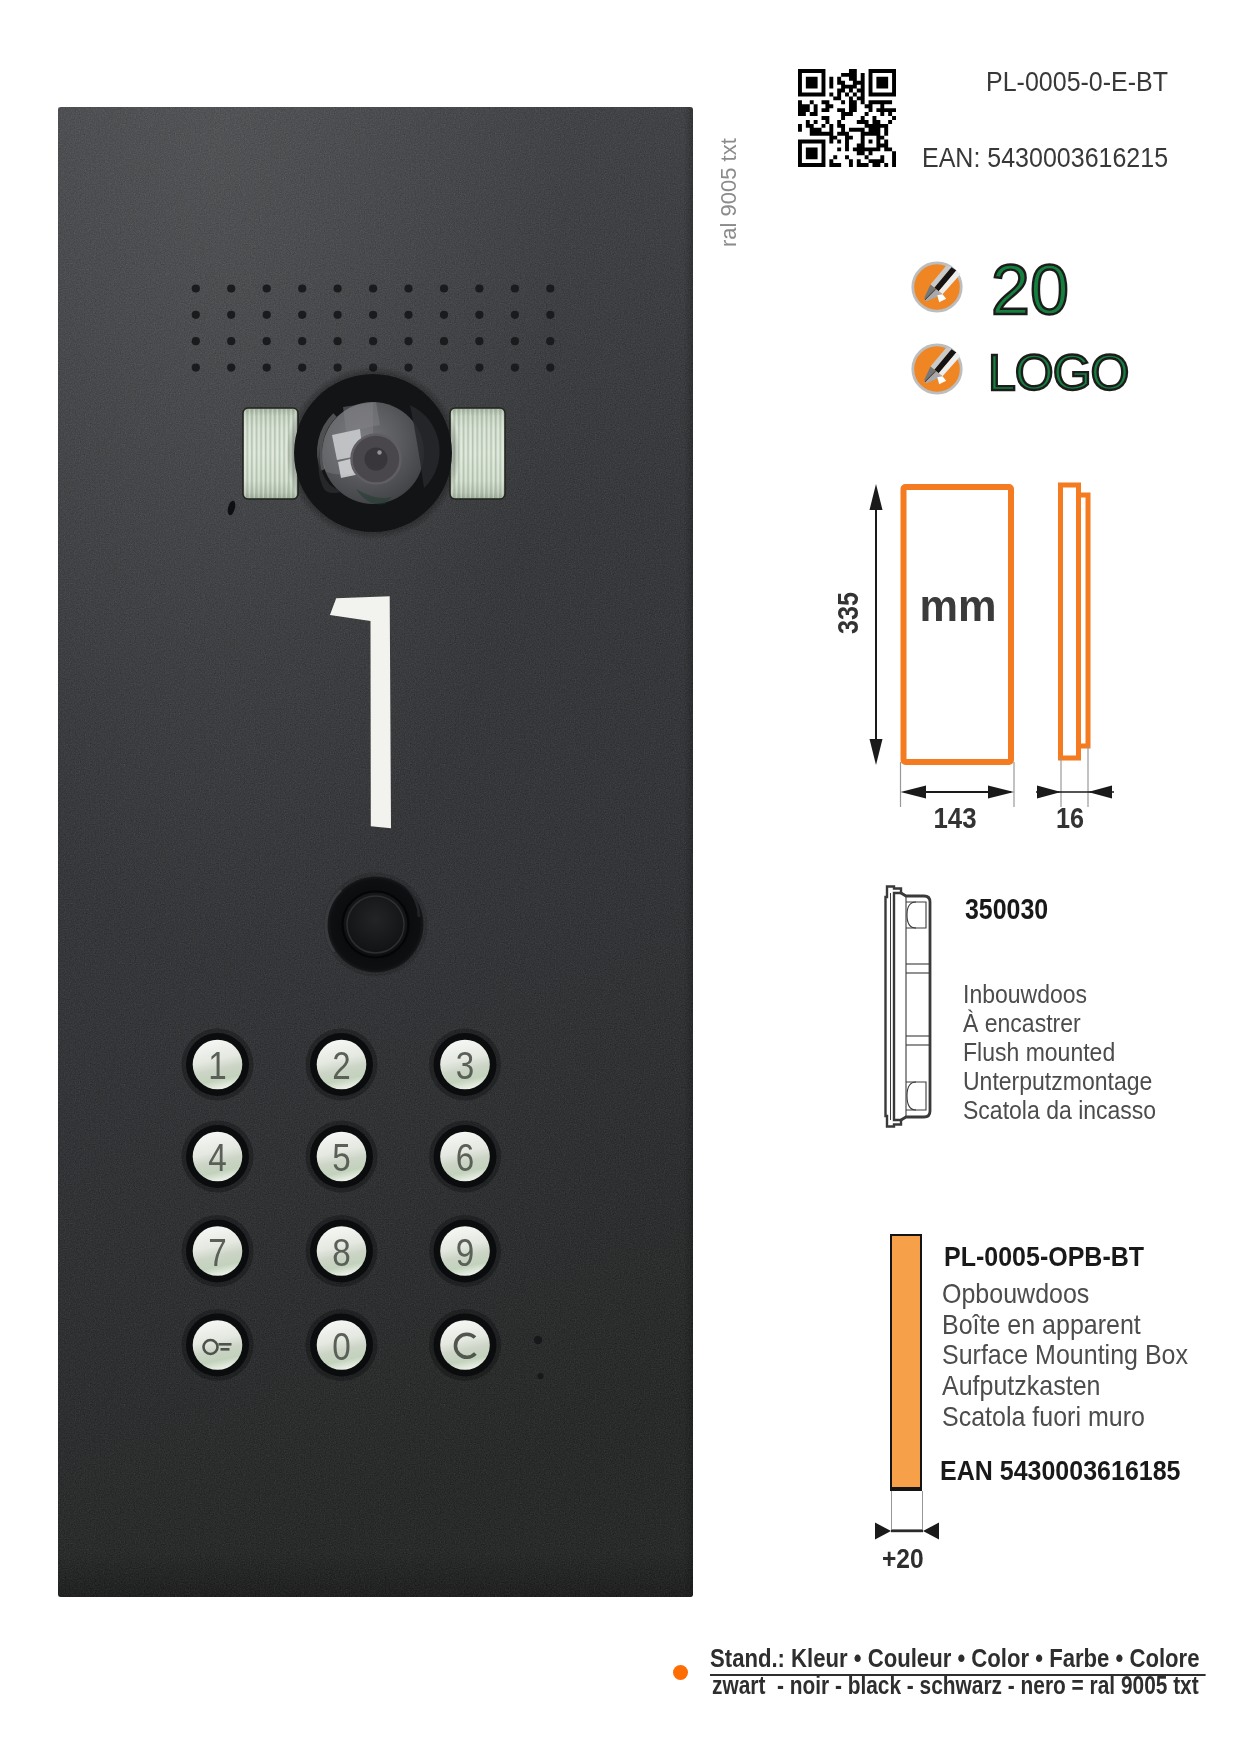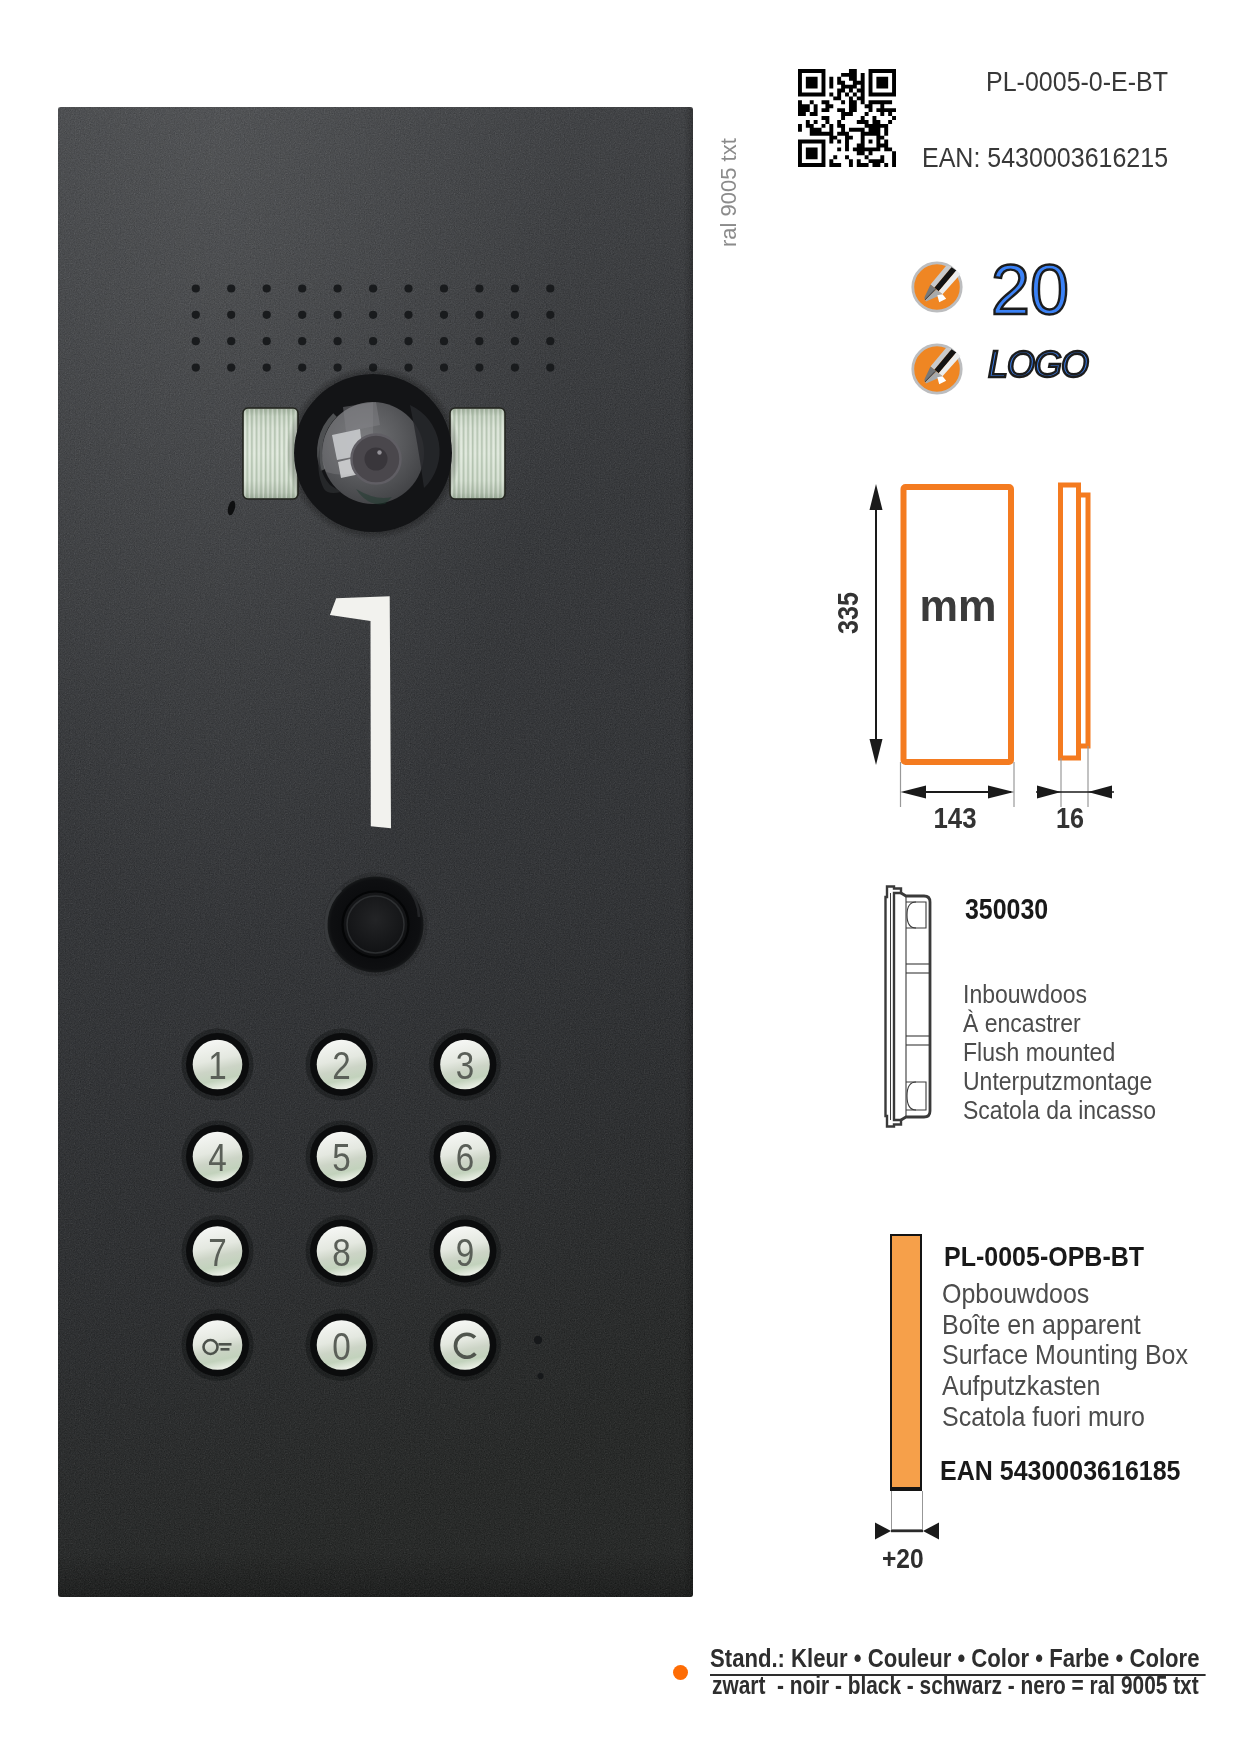--- a/index.html
+++ b/index.html
@@ -1,18 +1,18 @@
 <!DOCTYPE html>
 <html><head><meta charset="utf-8">
 <style>
 html,body{margin:0;padding:0;background:#fff;}
 body{width:1240px;height:1754px;position:relative;font-family:"Liberation Sans",sans-serif;overflow:hidden;}
 .abs{position:absolute;}
 .g{color:#4c4c4c;}
-.outl{color:#3b82f6;-webkit-text-stroke:2.4px #1c1c1c;font-weight:400;}
+.outl{color:#15803d;-webkit-text-stroke:2.4px #1c1c1c;font-weight:400;}
 </style></head><body>
 <svg class="abs" style="left:58px;top:107px" width="635" height="1490" viewBox="0 0 635 1490">
 
 <defs>
 <linearGradient id="pbg" x1="0" y1="0" x2="0.16" y2="1">
  <stop offset="0" stop-color="#45474a"></stop>
  <stop offset="0.1" stop-color="#404245"></stop>
  <stop offset="0.22" stop-color="#3b3d40"></stop>
  <stop offset="0.4" stop-color="#333538"></stop>
  <stop offset="0.62" stop-color="#2f3134"></stop>
@@ -240,21 +240,21 @@
 <polygon points="19.5,23.5 23.4,26.7 40.5,6.2 36.6,3.0" fill="#c8cacc"></polygon>
 <polygon points="23.4,26.7 27.7,30.2 45.3,9.4 40.5,6.2" fill="#141414"></polygon>
 <polygon points="27.7,30.2 31.5,33.3 49.6,12.9 45.3,9.4" fill="#eceeef"></polygon>
 <polygon points="10.5,42.5 19.5,23.5 25.5,28.4" fill="#75787a"></polygon>
 <polygon points="10.5,42.5 25.5,28.4 31.5,33.3" fill="#a7aaac"></polygon>
 <polygon points="26.3,34.3 31.5,33.3 35.2,37.8 28.2,41.2" fill="#ffffff"></polygon>
 <line x1="10.5" y1="42.5" x2="24" y2="28.5" stroke="#3c3e40" stroke-width="1"></line>
 </g>
 </svg>
 <div class="abs outl" style="left:991px;top:250px;font-size:70px;">20</div>
-<div class="abs outl" style="left:988px;top:344px;font-size:36px;letter-spacing:-1px;font-style:italic;">LOGO</div>
+<div class="abs outl" style="left:988px;top:344px;font-size:50px;letter-spacing:-1px;">LOGO</div>
 <svg class="abs" style="left:830px;top:470px" width="300" height="375" viewBox="0 0 300 375">
 <rect x="73.5" y="17" width="107.5" height="275" fill="#fff" stroke="#f47b20" stroke-width="6" rx="2"></rect>
 <text x="128" y="135" font-size="44" font-weight="bold" fill="#3b3b3b" text-anchor="middle" dominant-baseline="central" textLength="77" lengthAdjust="spacingAndGlyphs">mm</text>
 <line x1="46" y1="21" x2="46" y2="288" stroke="#1a1a1a" stroke-width="2"></line>
 <polygon points="46,14 39.5,40 52.5,40" fill="#1a1a1a"></polygon>
 <polygon points="46,295 39.5,269 52.5,269" fill="#1a1a1a"></polygon>
 <text x="18" y="143" font-size="29" font-weight="bold" fill="#333" text-anchor="middle" dominant-baseline="central" transform="rotate(-90 18 143)" textLength="42" lengthAdjust="spacingAndGlyphs">335</text>
 <line x1="70.5" y1="292" x2="70.5" y2="337" stroke="#999" stroke-width="1.2"></line>
 <line x1="184" y1="292" x2="184" y2="337" stroke="#999" stroke-width="1.2"></line>
 <line x1="74" y1="322" x2="181" y2="322" stroke="#1a1a1a" stroke-width="2"></line>

